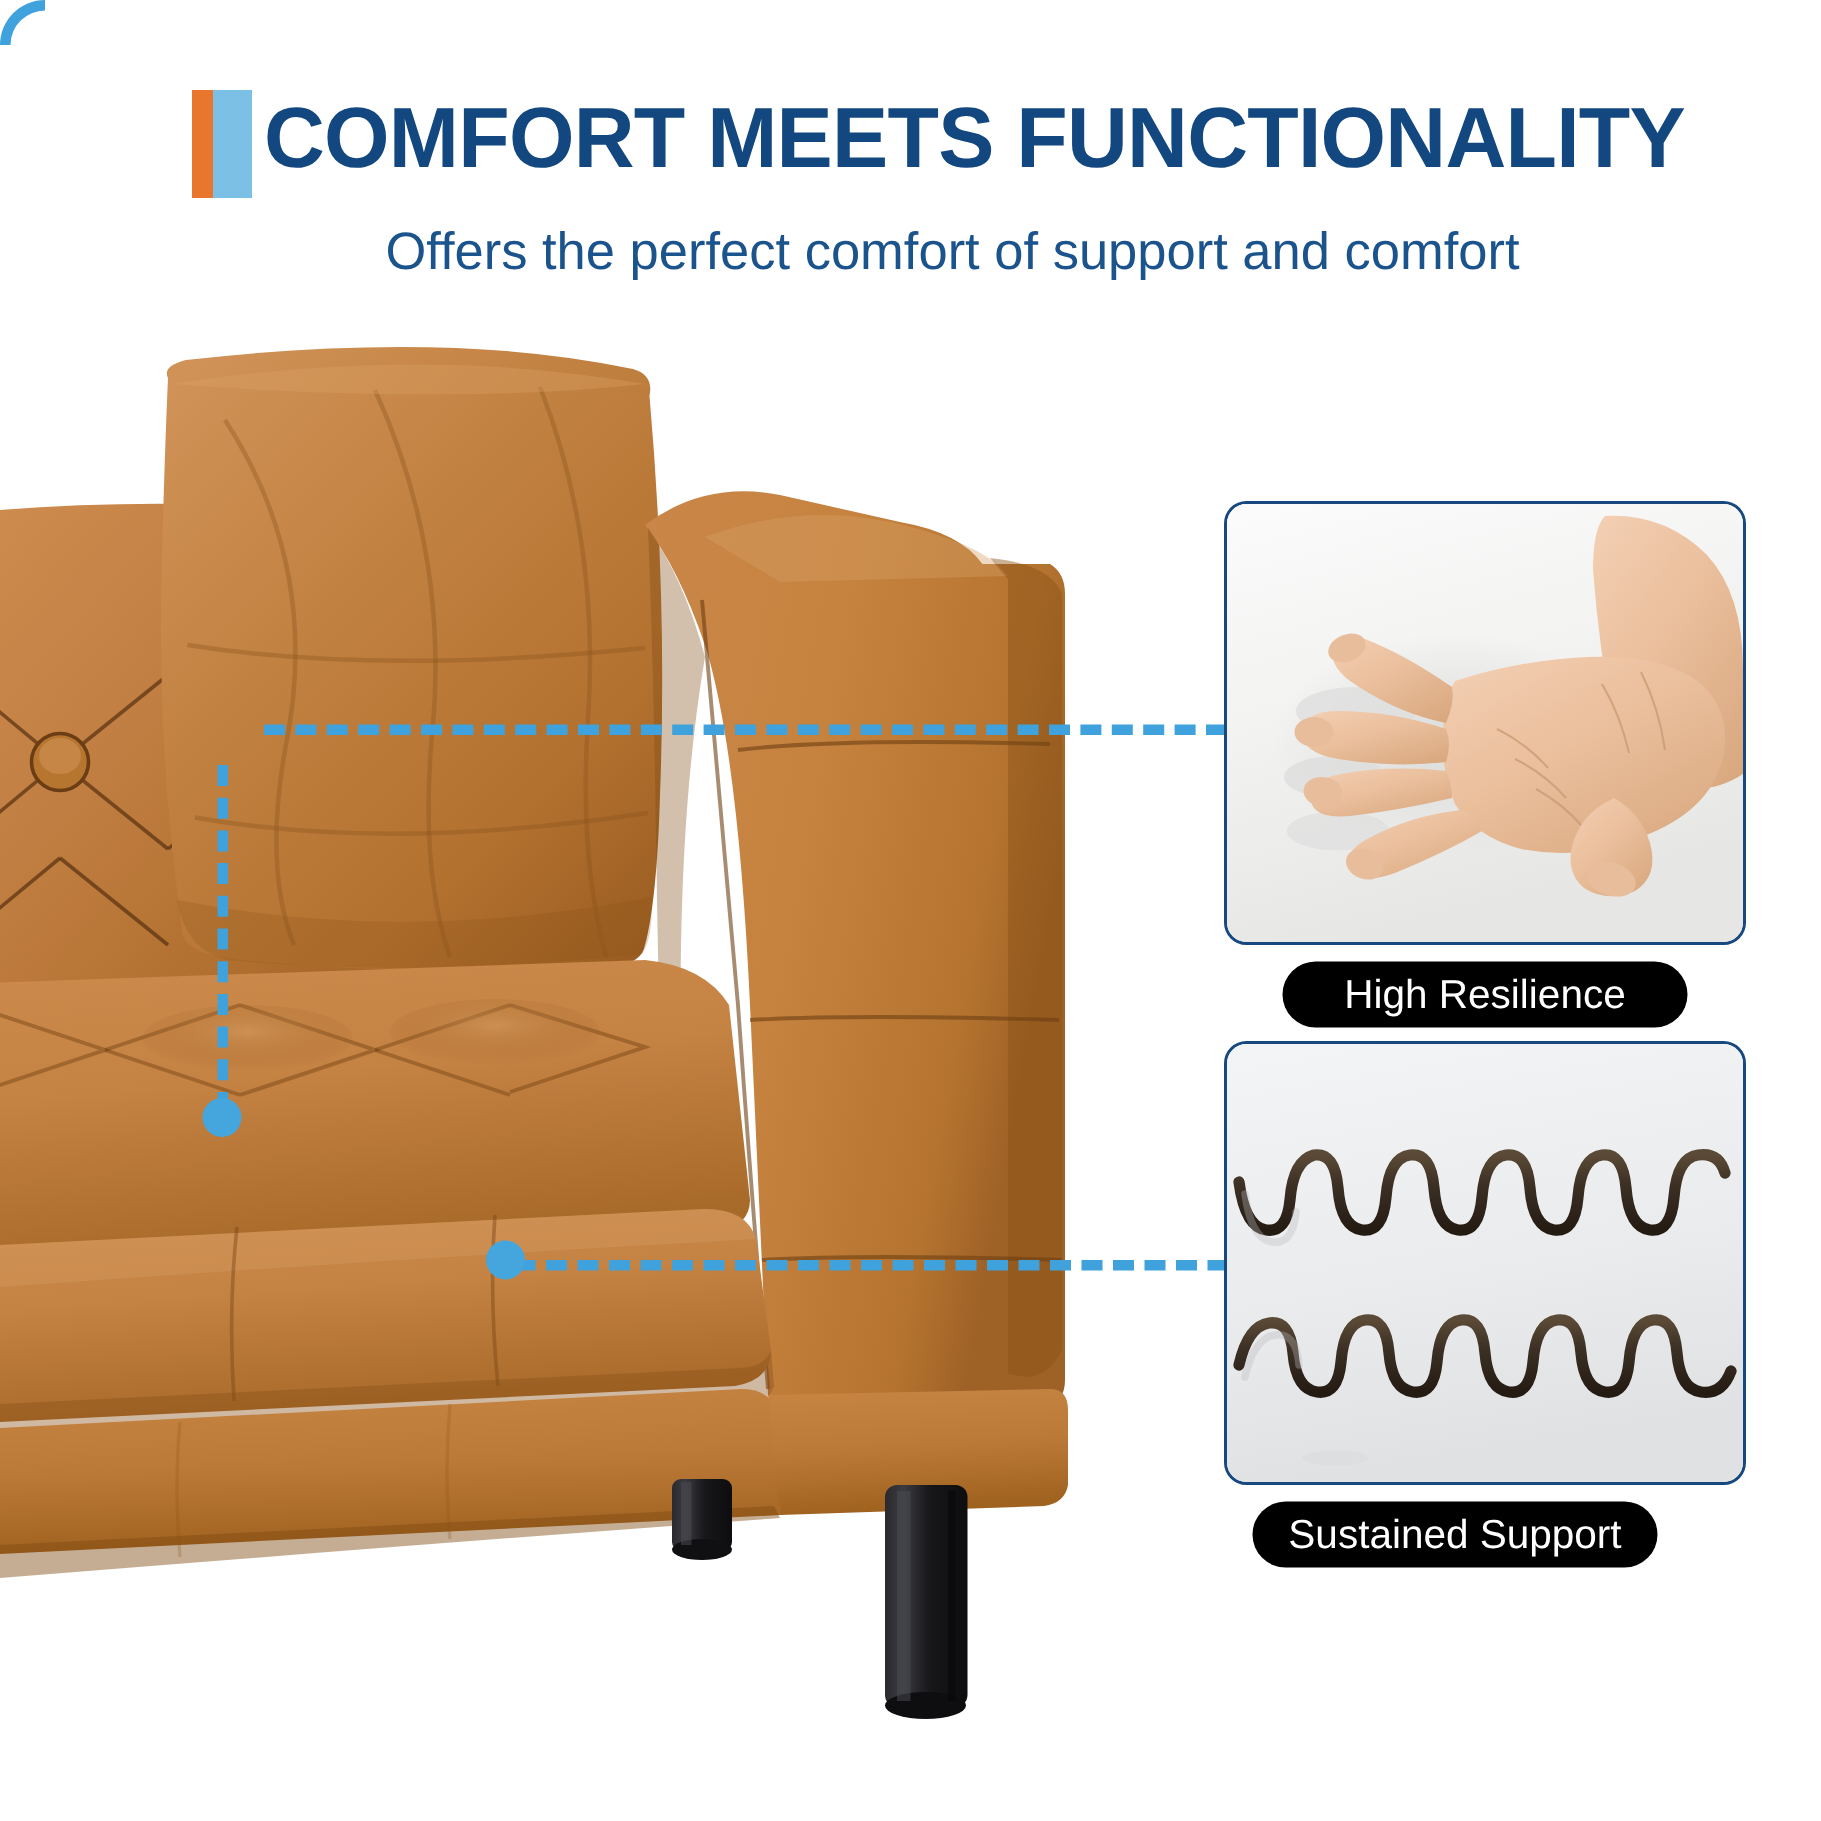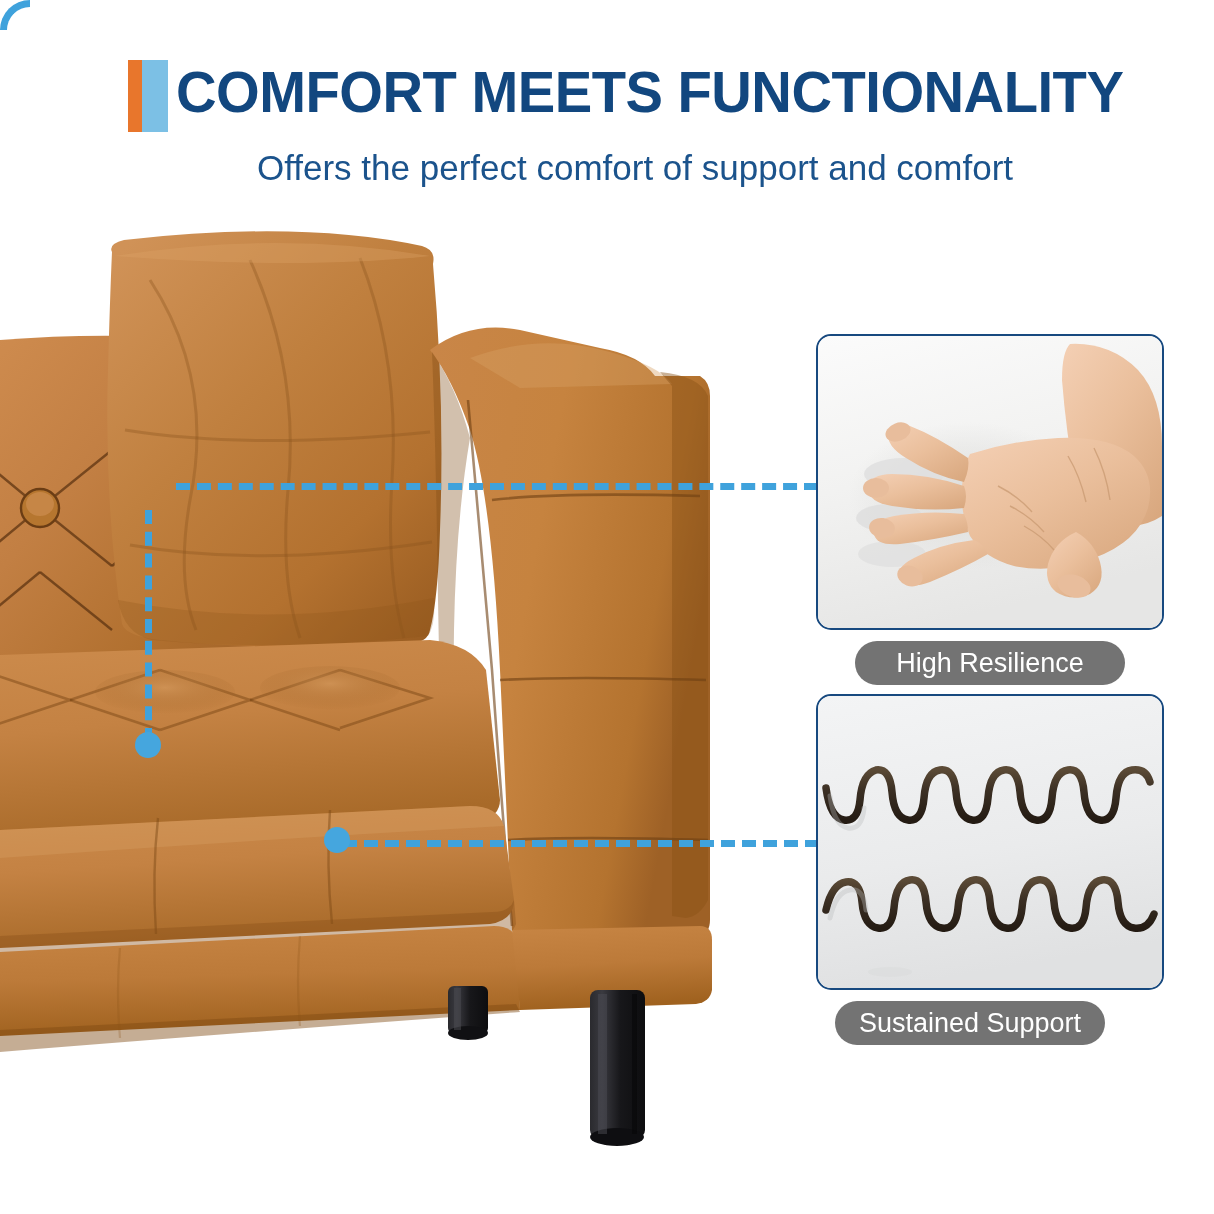--- a/index.html
+++ b/index.html
@@ -127,21 +127,21 @@
     border-radius: 15px;
     overflow: hidden;
     background: #f2f3f4;
   }
   #panel-resilience { left: 816px; top: 334px; width: 344px; height: 292px; }
   #panel-support    { left: 816px; top: 694px; width: 344px; height: 292px; }
   .feature-panel svg { display: block; width: 100%; height: 100%; }
 
   .badge {
     position: absolute;
-    background: #737373;
+    background: #000000;
     border-radius: 24px;
     color: #ffffff;
     font-size: 27px;
     line-height: 44px;
     height: 44px;
     text-align: center;
     font-family: "Liberation Sans", sans-serif;
     white-space: nowrap;
   }
   #badge-resilience { left: 855px; top: 641px; width: 270px; }

